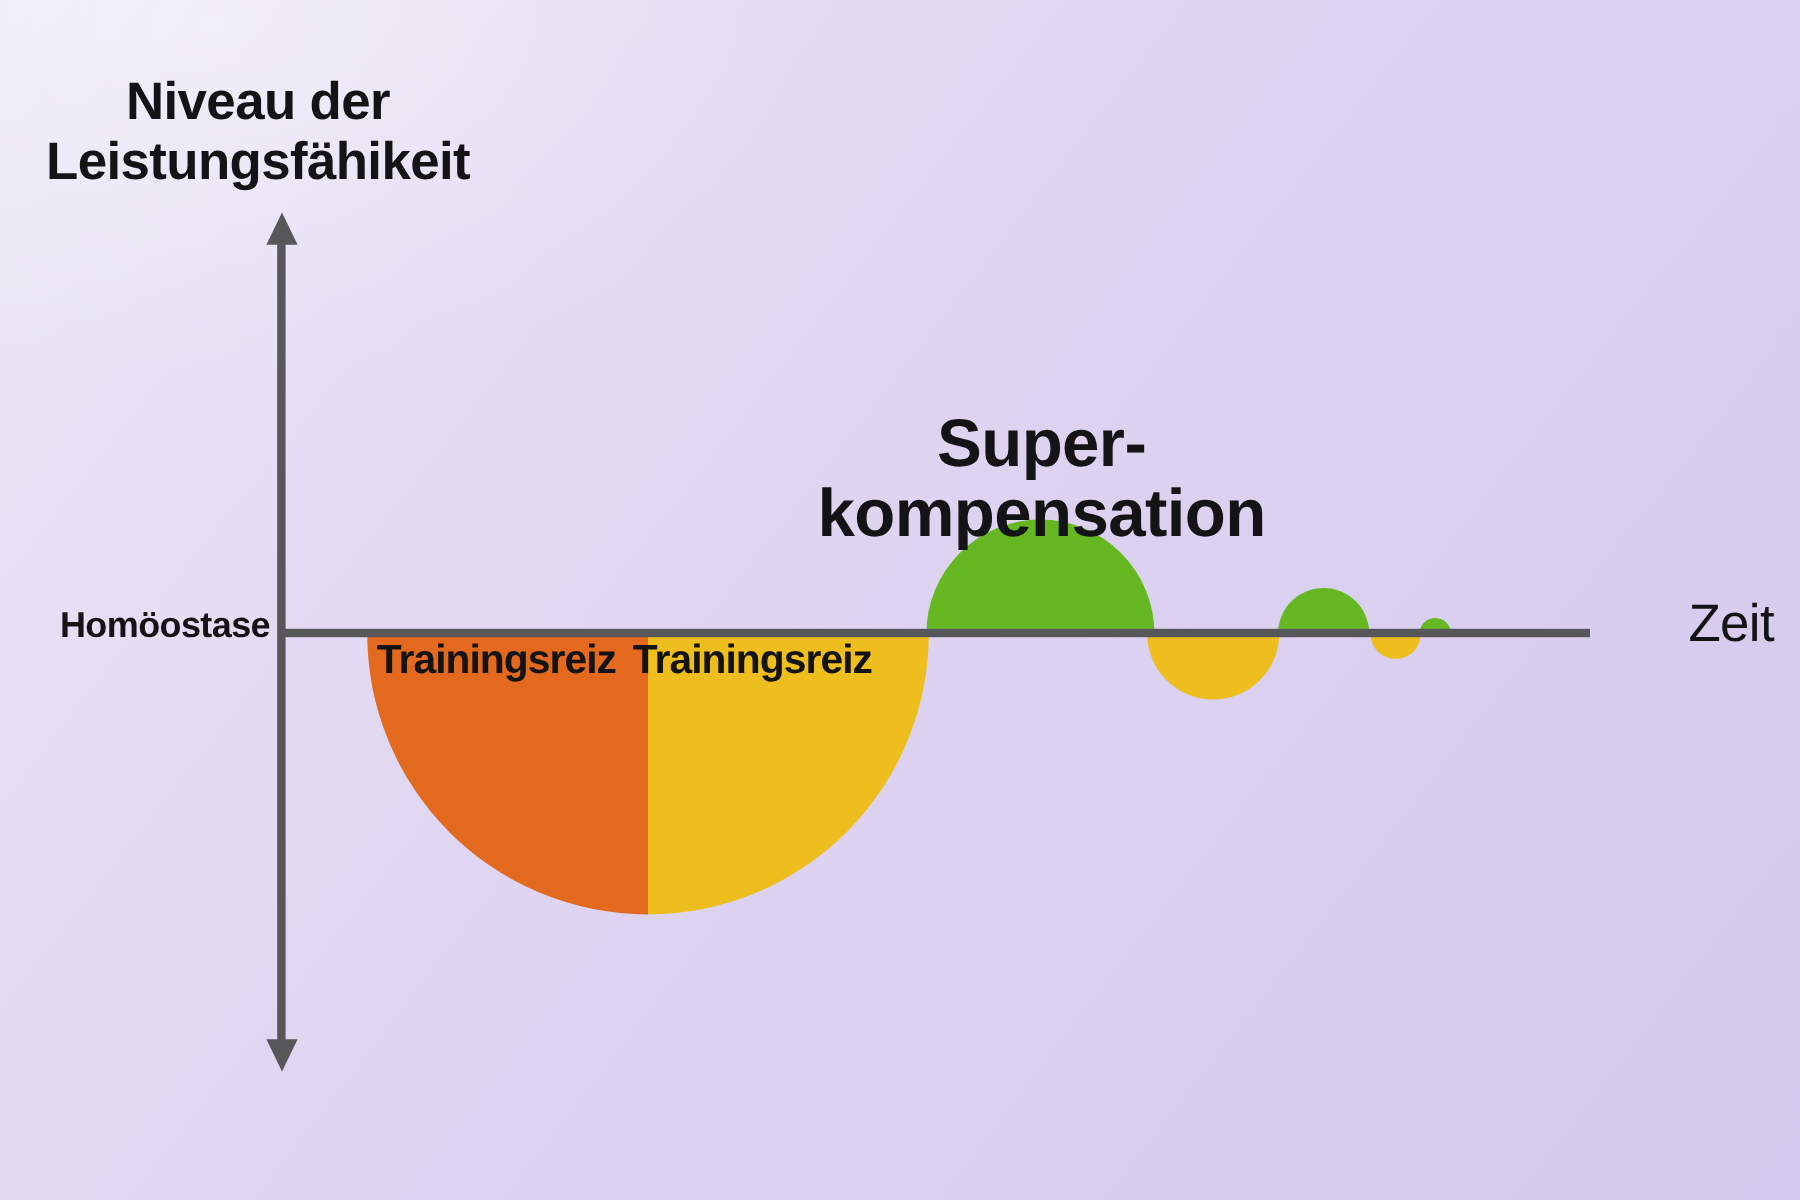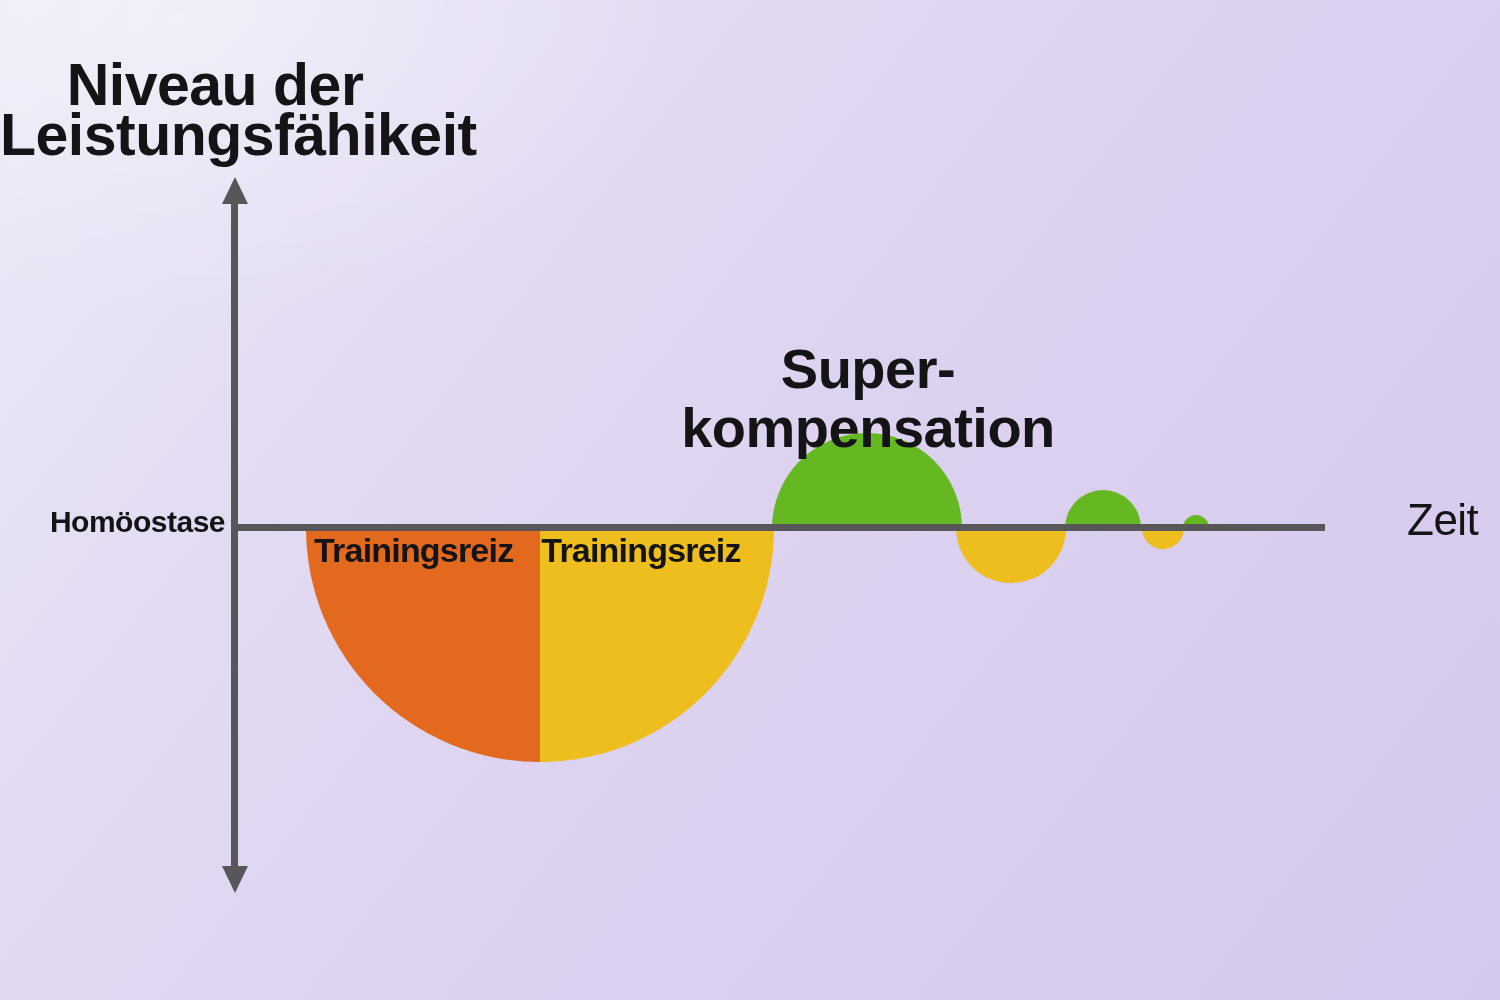--- a/index.html
+++ b/index.html
@@ -51,40 +51,40 @@
     border-top: 27px solid #57575a;
   }
 
   
   .labels-layer { position: absolute; inset: 0; z-index: 3; }
   .lbl { position: absolute; white-space: nowrap; }
 
   .y-axis-title {
     left: 0; top: 60px; width: 430px;
     text-align: center;
-    font-size: 59px; line-height: 50px;
+    font-size: 44px; line-height: 50px;
     font-weight: 700;
     letter-spacing: -0.5px;
   }
   .homoeostase {
     left: 0; top: 502px; width: 225px;
     text-align: right;
     font-size: 30px; line-height: 40px;
     font-weight: 700;
     letter-spacing: -0.5px;
   }
   .zeit {
     left: 1407px; top: 496px;
     font-size: 44px; line-height: 48px;
     font-weight: 400;
     letter-spacing: -0.5px;
   }
   .phase-row {
     left: 314px; top: 531px;
-    display: flex; gap: 28px;
+    display: flex; gap: 14px;
     font-size: 34px; line-height: 38px;
     font-weight: 700;
     letter-spacing: -0.8px;
   }
   .leistungseinbusse {
     left: 308px; top: 764px;
     font-size: 36px; line-height: 40px;
     font-weight: 700;
     letter-spacing: -0.5px;
   }

